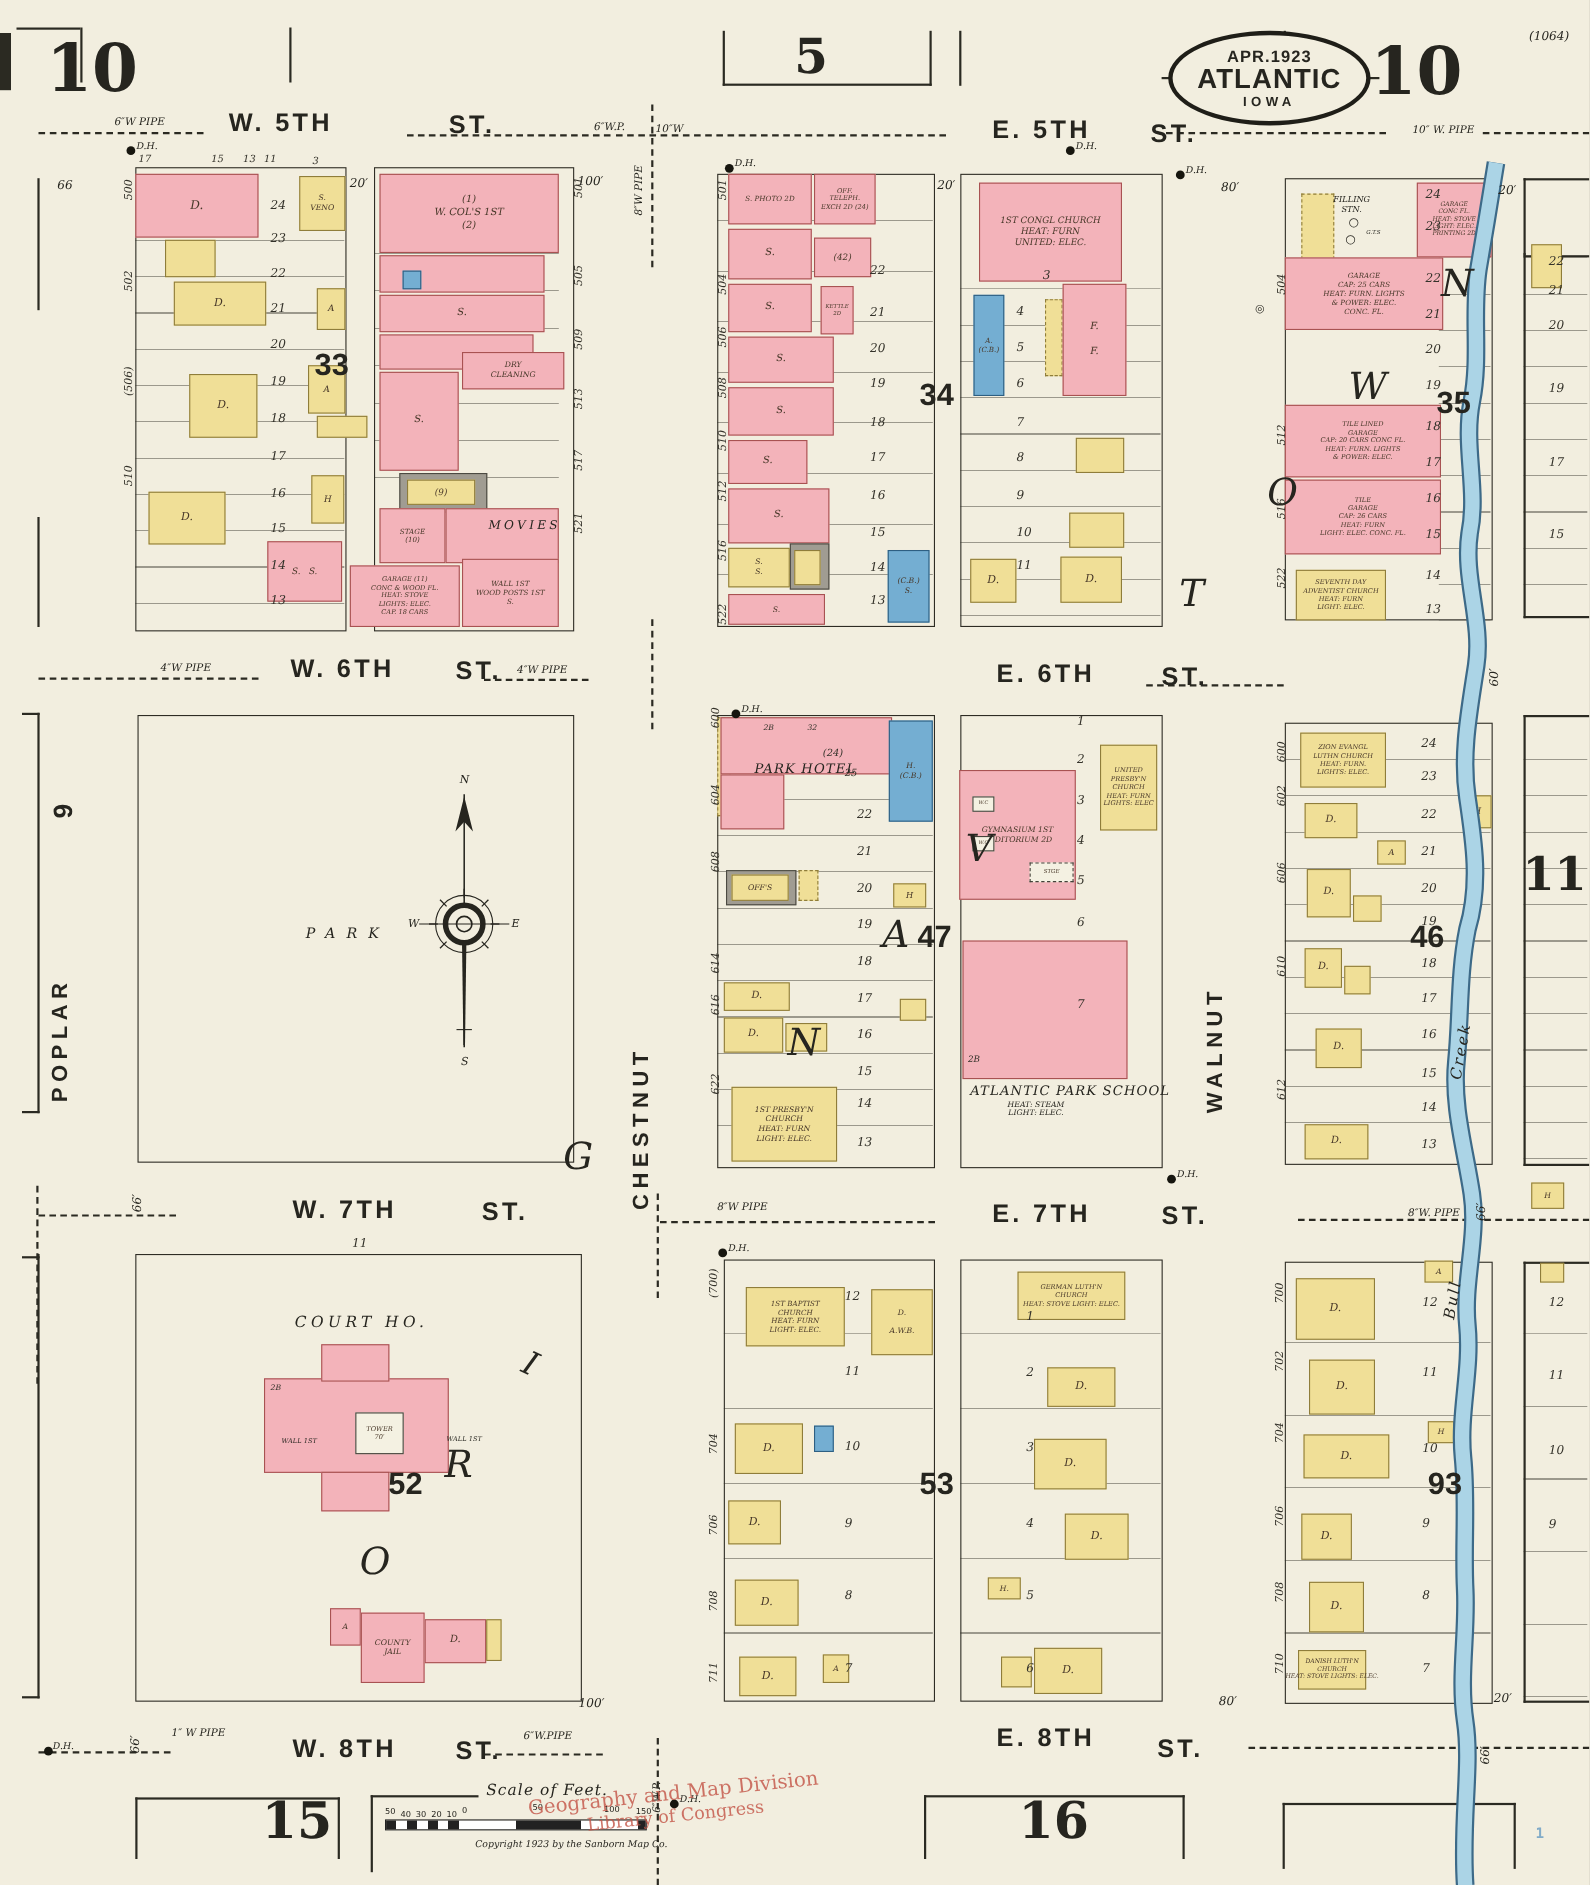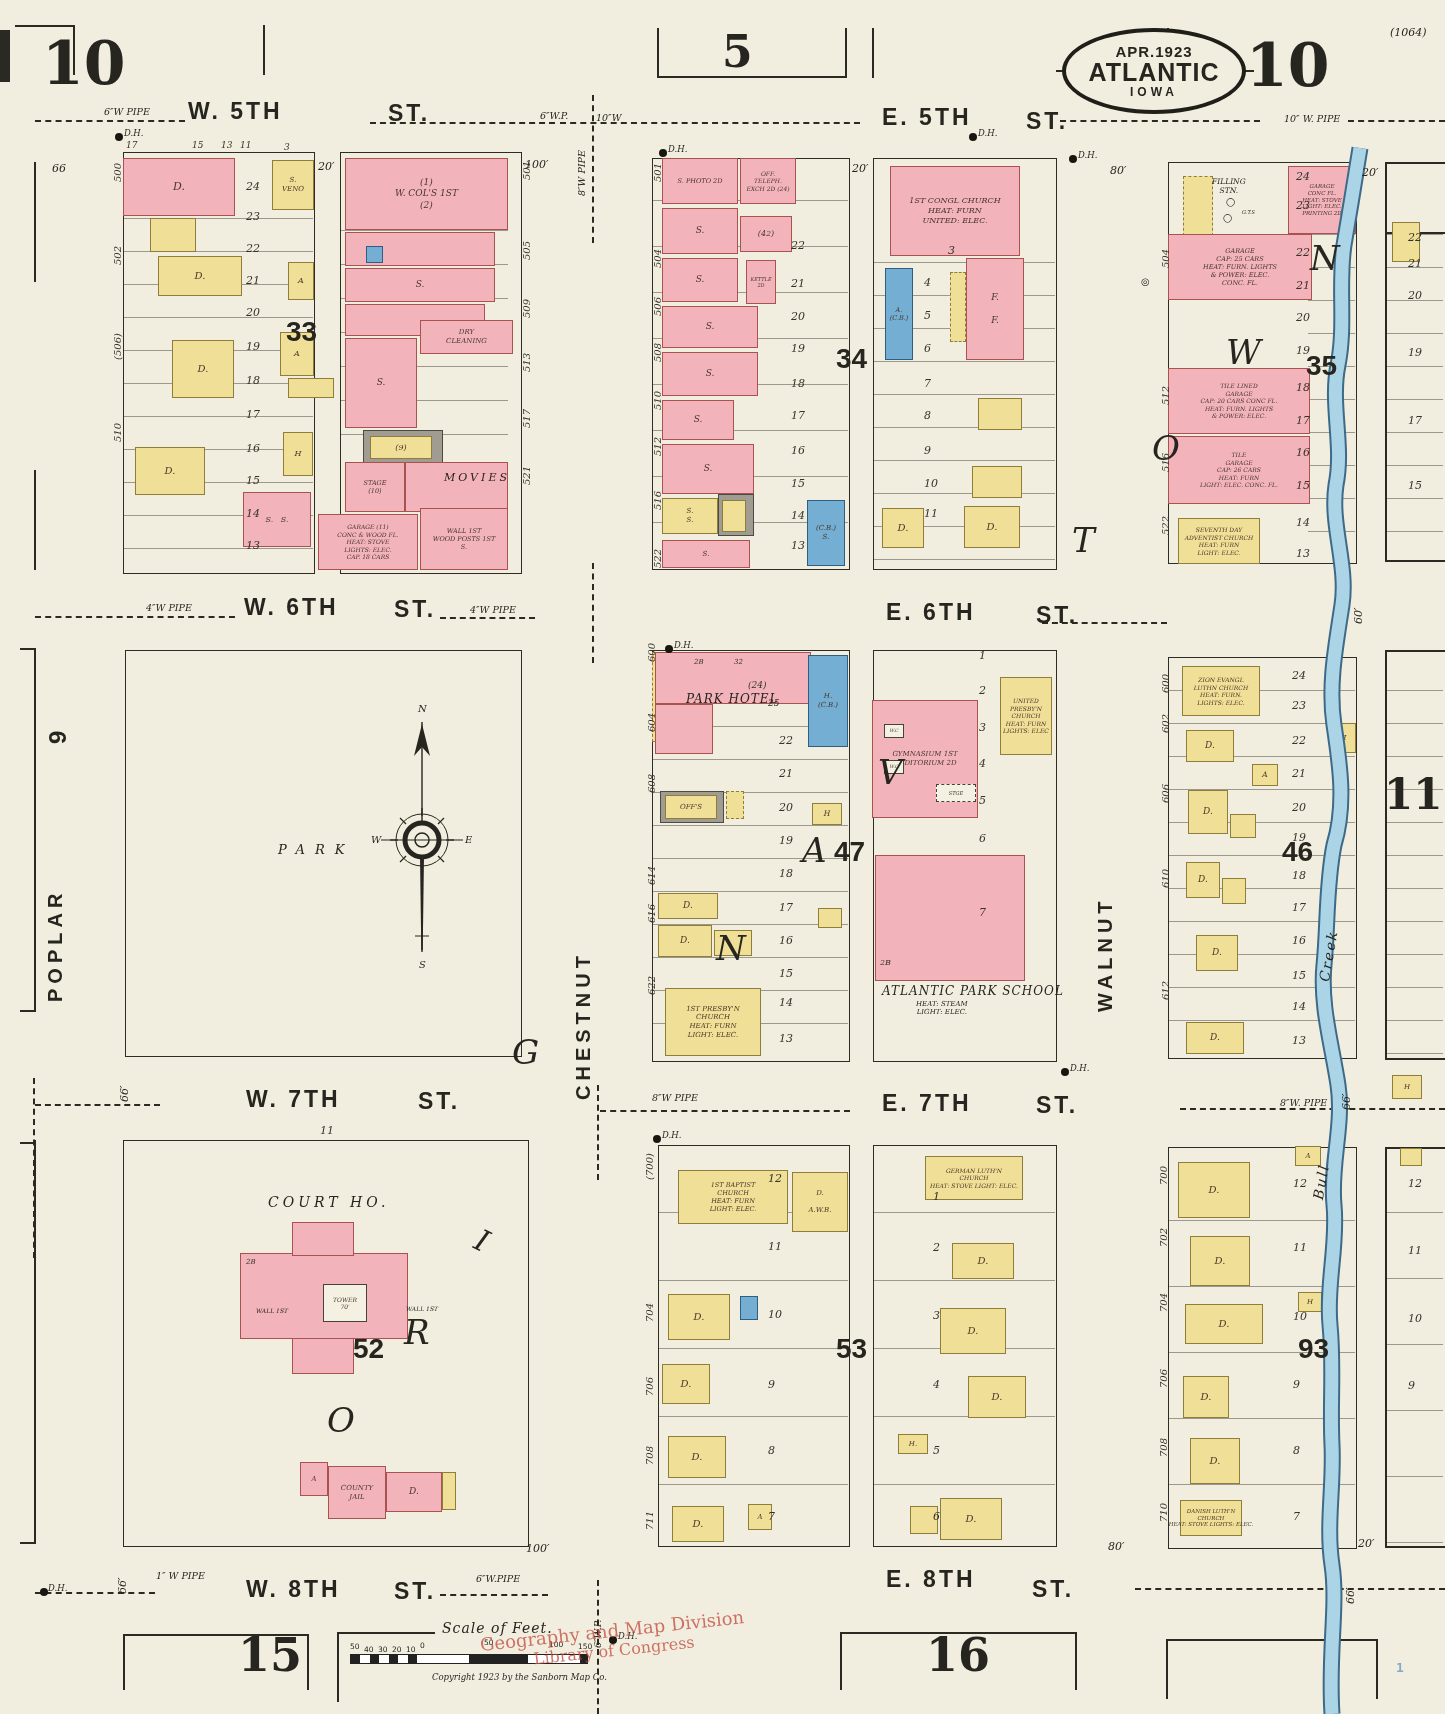--- a/index.html
+++ b/index.html
@@ -11,21 +11,21 @@
   .blkrect{position:absolute;border:1.5px solid #2e2c24;}
   .lots{position:absolute;opacity:.8;}
   .b{position:absolute;box-sizing:border-box;display:flex;align-items:center;justify-content:center;}
   .b-p{background:#f3b3ba;border:1px solid #a85252;}
   .b-y{background:#f0df97;border:1px solid #8f7d3a;}
   .b-b{background:#74aed2;border:1px solid #2e5f82;}
   .b-g{background:#a09c92;border:1px solid #4c4a42;}
   .b-w{background:#f4f1e2;border:1px solid #44423a;}
   .bl{font:italic 7px "DejaVu Serif",serif;white-space:pre;text-align:center;color:#473728;line-height:1.25;}
   .lbl{position:absolute;white-space:pre;transform-origin:0 0;color:#26251f;line-height:1.15;}
-  .st{font:bold 23px "Liberation Sans",sans-serif;letter-spacing:3px;}
+  .st{font:bold 23px "Liberation Sans",sans-serif;letter-spacing:3px;margin-left:20px;}
   .stv{font:bold 20px "Liberation Sans",sans-serif;letter-spacing:5px;}
   .tab{font:bold 60px "DejaVu Serif",serif;}
   .blknum{font:bold 28px "Liberation Sans",sans-serif;}
   .lot{font:italic 11px "DejaVu Serif",serif;color:#34322a;}
   .addr{font:italic 10px "DejaVu Serif",serif;color:#34322a;}
   .note{font:italic 9.5px "DejaVu Serif",serif;}
   .dim{font:italic 11px "DejaVu Serif",serif;}
   .script{font:italic 34px "DejaVu Serif",serif;}
   .crk{font:italic 14px "DejaVu Serif",serif;letter-spacing:2px;}
   .lotit{font:italic 13px "DejaVu Serif",serif;}
@@ -450,29 +450,29 @@
     <div class="b b-p" style="z-index: 12; left: 240px; top: 1253px; width: 168px; height: 86px;"></div>
     <div class="b b-p" style="z-index: 12; left: 292px; top: 1222px; width: 62px; height: 34px;"></div>
     <div class="b b-p" style="z-index: 12; left: 292px; top: 1338px; width: 62px; height: 36px;"></div>
     <div class="b b-w" style="z-index: 12; left: 323px; top: 1284px; width: 44px; height: 38px;">
       <div class="bl" style="font-size: 6px;">TOWER
 70′</div>
     </div>
     <div class="b b-p" style="z-index: 12; left: 300px; top: 1462px; width: 28px; height: 34px;">
       <div class="bl" style="font-size: 7px;">A</div>
     </div>
-    <div class="b b-p" style="z-index: 12; left: 328px; top: 1466px; width: 58px; height: 53px;">
+    <div class="b b-p" style="z-index: 12; left: 328px; top: 1466px; width: 58px; height: 64px;">
       <div class="bl" style="font-size: 7px;">COUNTY
 JAIL</div>
     </div>
     <div class="b b-p" style="z-index: 12; left: 386px; top: 1472px; width: 56px; height: 40px;">
       <div class="bl" style="font-size: 9px;">D.</div>
     </div>
     <div class="b b-y" style="z-index: 12; left: 442px; top: 1472px; width: 14px; height: 38px;"></div>
-    <div class="b b-y" style="z-index: 12; left: 678px; top: 1170px; width: 110px; height: 54px;">
+    <div class="b b-y" style="z-index: 12; left: 678px; top: 1170px; width: 90px; height: 54px;">
       <div class="bl" style="font-size: 6.5px;">1ST BAPTIST
 CHURCH
 HEAT: FURN
 LIGHT: ELEC.</div>
     </div>
     <div class="b b-y" style="z-index: 12; left: 792px; top: 1172px; width: 56px; height: 60px;">
       <div class="bl" style="font-size: 7px;">D.
 
 A.W.B.</div>
     </div>

